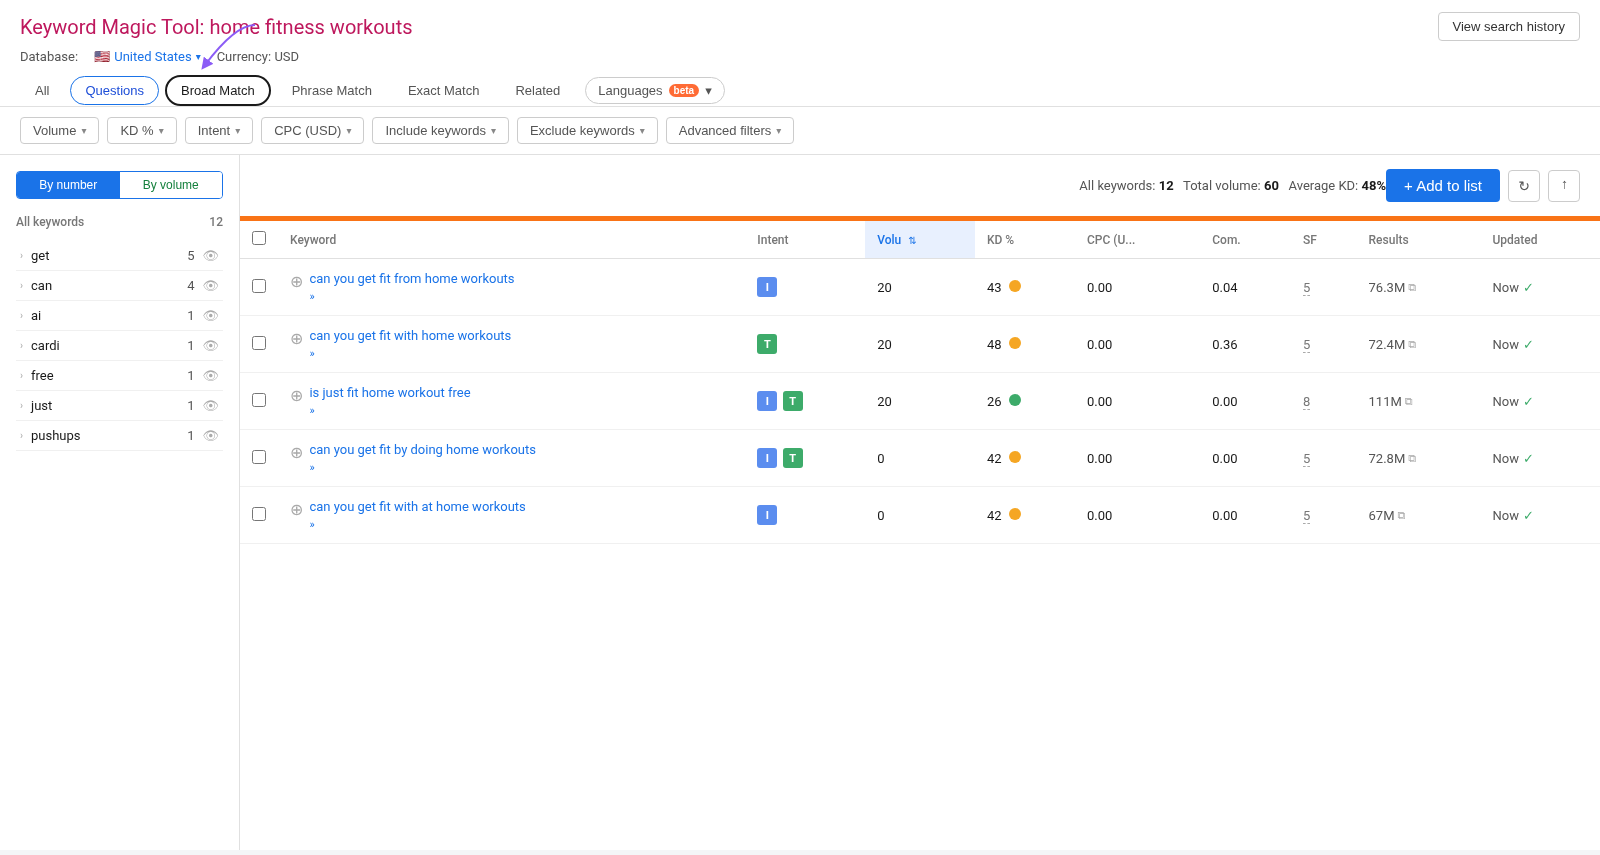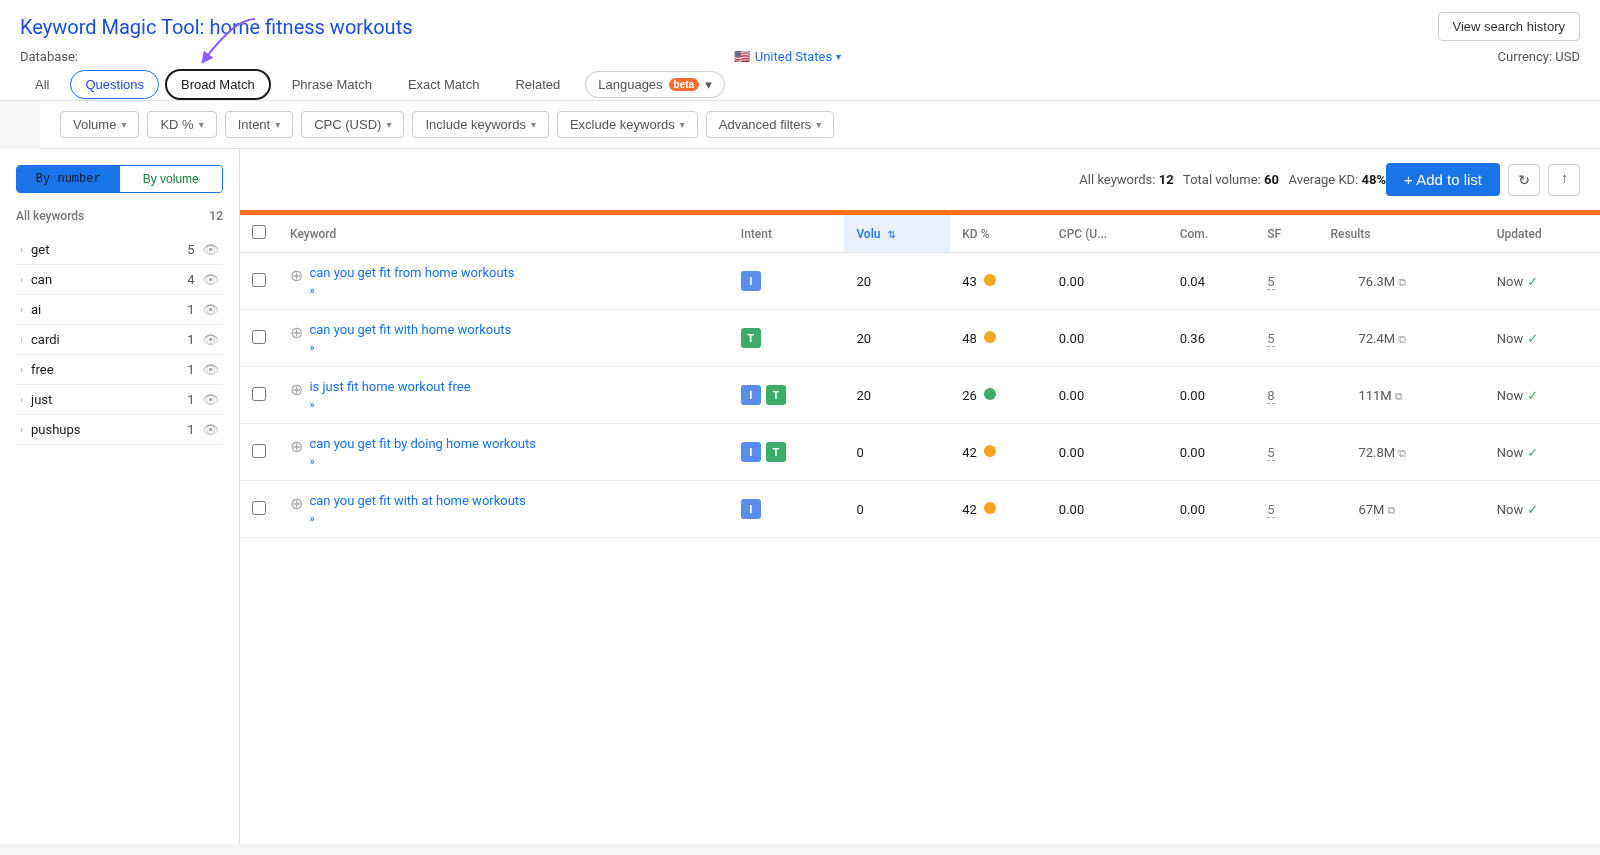--- a/index.html
+++ b/index.html
@@ -1,45 +1,45 @@
 <!DOCTYPE html>
 <html><head>
   <meta charset="utf-8">
   <style>
     * { box-sizing: border-box; margin: 0; padding: 0; }
     body { font-family: -apple-system, BlinkMacSystemFont, 'Segoe UI', Roboto, sans-serif; background: #f4f5f7; font-size: 13px; color: #1a1a1a; }
 
     .top-bar { background: #fff; padding: 12px 20px 0 20px; border-bottom: 1px solid #e0e0e0; }
     .title-row { display: flex; align-items: center; justify-content: space-between; margin-bottom: 8px; }
     .page-title { font-size: 20px; font-weight: 700; color: #1a1a1a; }
-    .page-title span { color: #1d4ed8; font-weight: 400; }
+    .page-title span { color: #be185d; font-weight: 400; }
     .view-history-btn { border: 1px solid #ccc; background: #fff; padding: 6px 14px; border-radius: 4px; cursor: pointer; font-size: 13px; color: #333; }
 
-    .db-row { display: flex; align-items: center; gap: 16px; font-size: 13px; color: #555; margin-bottom: 5px; justify-content: space-between; }
+    .db-row { display: flex; align-items: center; gap: 16px; font-size: 13px; color: #555; margin-bottom: 11px; }
     .db-link { color: #1a73e8; text-decoration: none; display: flex; align-items: center; gap: 4px; cursor: pointer; }
     .db-link .chevron { font-size: 10px; }
 
     .tabs-row { display: flex; align-items: center; gap: 6px; padding-bottom: 0; flex-wrap: wrap; }
     .tab-btn { padding: 6px 14px; border-radius: 20px; border: 1px solid transparent; background: transparent; cursor: pointer; font-size: 13px; color: #555; white-space: nowrap; }
     .tab-btn.active { border-color: #1a73e8; color: #1d4ed8; background: #fff; }
     .tab-btn.selected { border: 2px solid #1a1a1a; color: #1a1a1a; font-weight: 500; }
 
     .languages-btn { display: flex; align-items: center; gap: 6px; padding: 5px 12px; border: 1px solid #ccc; border-radius: 20px; background: #fff; cursor: pointer; font-size: 13px; color: #555; margin-left: 4px; }
     .beta-badge { background: #ff6b35; color: #fff; font-size: 10px; padding: 1px 5px; border-radius: 10px; font-weight: 600; }
 
-    .filters-bar { background: #fff; padding: 10px 20px; border-bottom: 1px solid #e0e0e0; display: flex; gap: 8px; flex-wrap: wrap; align-items: center; margin-left: 40px; }
+    .filters-bar { background: #fff; padding: 10px 20px; border-bottom: 1px solid #e0e0e0; display: flex; gap: 8px; flex-wrap: wrap; align-items: center; }
     .filter-btn { display: flex; align-items: center; gap: 5px; padding: 5px 12px; border: 1px solid #ccc; border-radius: 4px; background: #fff; cursor: pointer; font-size: 13px; color: #555; white-space: nowrap; }
     .filter-chevron { font-size: 10px; color: #888; }
 
     .main-content { display: flex; height: calc(100vh - 160px); }
 
     .sidebar { width: 240px; background: #fff; border-right: 1px solid #e0e0e0; padding: 16px; flex-shrink: 0; overflow-y: auto; }
     .sidebar-toggle { display: flex; gap: 0; margin-bottom: 16px; border: 1px solid #1a73e8; border-radius: 4px; overflow: hidden; }
     .toggle-btn { flex: 1; padding: 6px 10px; border: none; background: #fff; cursor: pointer; font-size: 12px; color: #15803d; text-align: center; }
-    .toggle-btn.active { background: #1a73e8; color: #0f172a; font-family: Liberation Mono, monospace; }
+    .toggle-btn.active { background: #1a73e8; color: #ffffff; }
 
     .sidebar-header { display: flex; justify-content: space-between; align-items: center; margin-bottom: 12px; color: #777; font-size: 12px; font-weight: 500; }
     .sidebar-item { display: flex; align-items: center; justify-content: space-between; padding: 7px 4px; border-bottom: 1px solid #f0f0f0; cursor: pointer; }
     .sidebar-item-left { display: flex; align-items: center; gap: 8px; }
     .sidebar-chevron { color: #aaa; font-size: 10px; }
     .sidebar-label { font-size: 13px; color: #1a1a1a; }
     .sidebar-count { font-size: 13px; color: #555; }
     .eye-icon { color: #aaa; font-size: 13px; cursor: pointer; }
 
     .table-area { flex: 1; background: #fff; overflow: auto; }
@@ -64,21 +64,21 @@
     .intent-i { background: #5b8def; }
     .intent-t { background: #3dab6a; }
 
     .kd-dot { width: 12px; height: 12px; border-radius: 50%; display: inline-block; margin-left: 4px; }
     .kd-dot.orange { background: #f5a623; }
     .kd-dot.green { background: #3dab6a; }
 
     .checkbox-cell { width: 36px; }
     input[type="checkbox"] { width: 14px; height: 14px; cursor: pointer; }
 
-    .results-link { color: #555; font-size: 13px; display: flex; align-items: flex-end; gap: 3px; margin-left: 28px; }
+    .results-link { color: #555; font-size: 13px; display: flex; align-items: center; gap: 3px; }
     .results-icon { font-size: 11px; color: #aaa; }
 
     .now-check { color: #555; display: flex; align-items: center; gap: 4px; }
     .check-mark { color: #3dab6a; }
 
     .sf-val { color: #777; border-bottom: 1px dashed #aaa; cursor: help; }
   </style>
 </head>
 <body>
 

